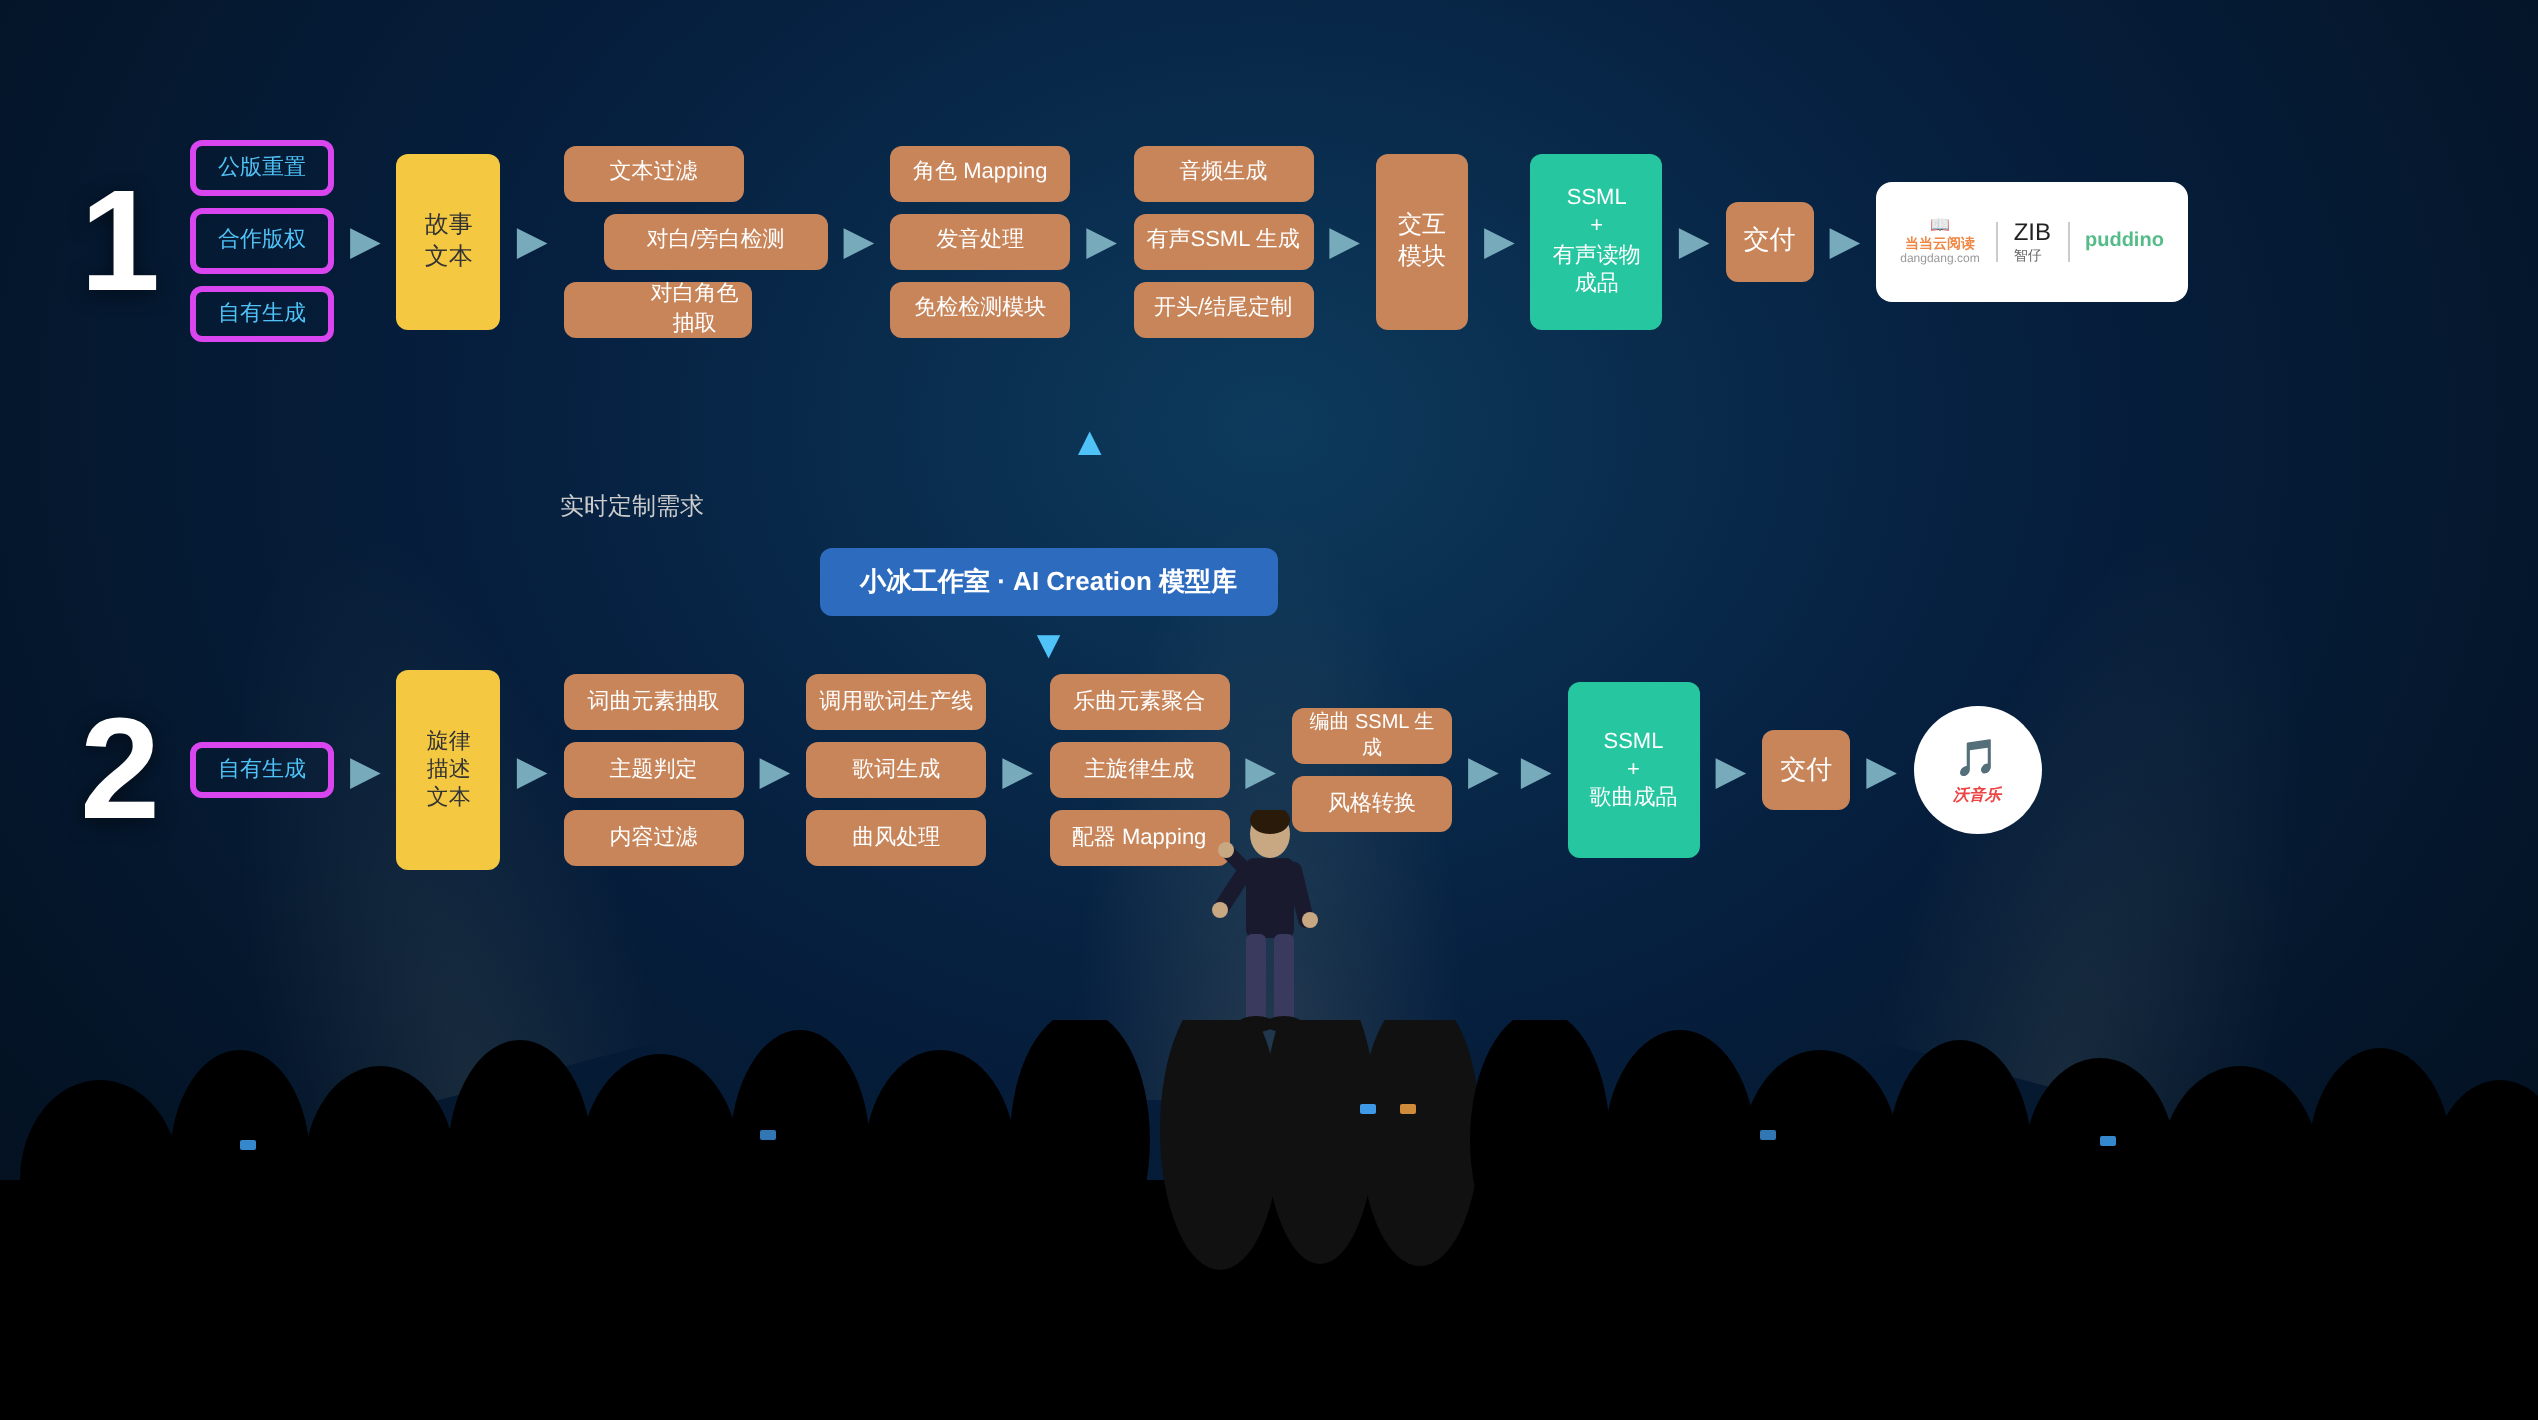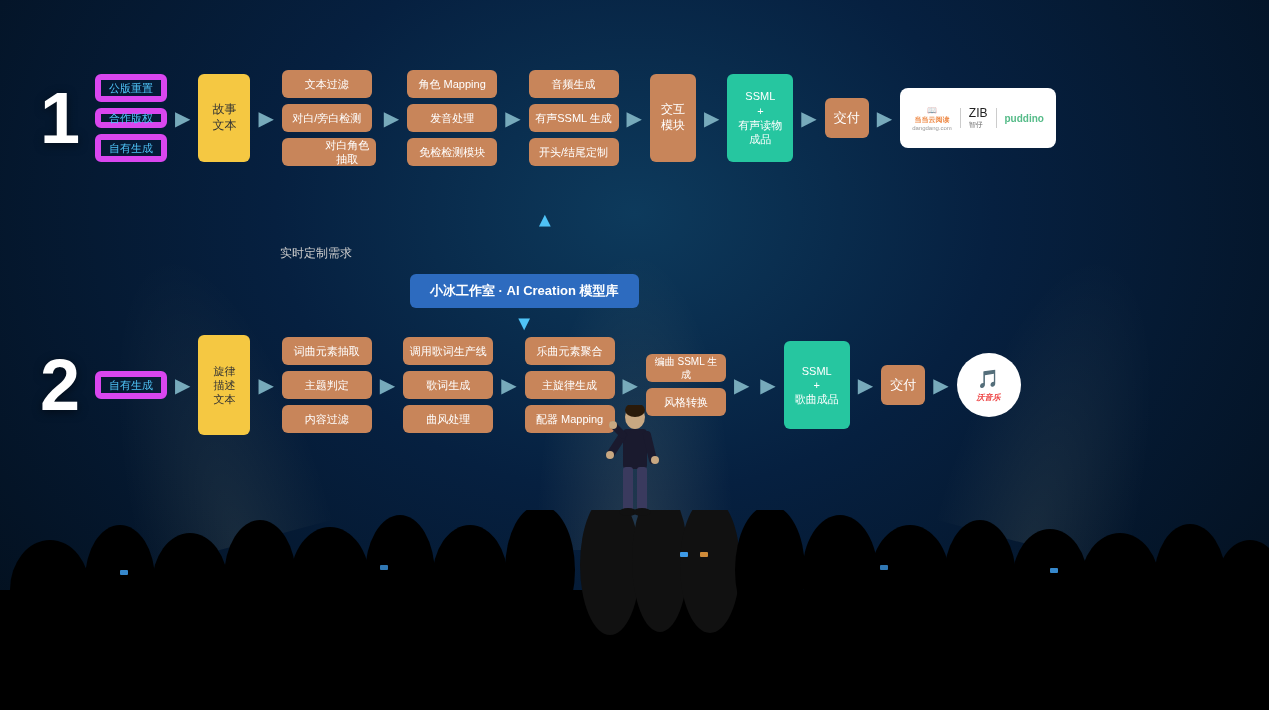--- a/index.html
+++ b/index.html
@@ -71,21 +71,21 @@
       justify-content: center;
       text-align: center;
       font-size: 11px;
       font-weight: 500;
       line-height: 1.3;
       padding: 4px 6px;
     }
 
     .box-blue-outline {
       background: transparent;
-      border: 6px solid #d946ef;
+      border: 3px solid #d946ef;
       color: #4fc3f7;
     }
 
     .box-yellow {
       background: #f5c842;
       color: #333;
       border: none;
     }
 
     .box-brown {
@@ -184,40 +184,40 @@
 <div class="diagram">
 
   <div style="position:absolute; top:30px; left:0; right:0; display:flex; align-items:center; gap:5px;">
 
     <div class="row-number">1</div>
 
     <div class="connected-boxes">
       <div class="box box-blue-outline" style="width:72px;height:28px;font-size:11px;">
           <span>公版重置</span>
         </div>
-      <div class="box box-blue-outline" style="width:72px;height:20px;font-size:11px;">
+      <div class="box box-blue-outline" style="width:72px;height:33px;font-size:11px;">
           <span>合作版权</span>
         </div>
       <div class="box box-blue-outline" style="width:72px;height:28px;font-size:11px;">
           <span>自有生成</span>
         </div>
     </div>
 
     <div class="horiz-arrow">▶</div>
 
     <div class="box box-yellow" style="width:52px;height:88px;font-size:12px;white-space:pre-line;"><span>故事
 文本</span></div>
 
     <div class="horiz-arrow">▶</div>
 
     <div class="col-group">
       <div class="box box-brown" style="width:90px;height:28px;">
           <span>文本过滤</span>
         </div>
-      <div class="box box-brown" style="width:90px;height:28px;">
+      <div class="box box-brown" style="width:112px;height:28px;margin-left:20px;">
           <span>对白/旁白检测</span>
         </div>
       <div class="box box-brown" style="width:94px;height:28px;padding-left:43px;">
           <span>对白角色抽取</span>
         </div>
     </div>
 
     <div class="horiz-arrow">▶</div>
 
     <div class="col-group">

